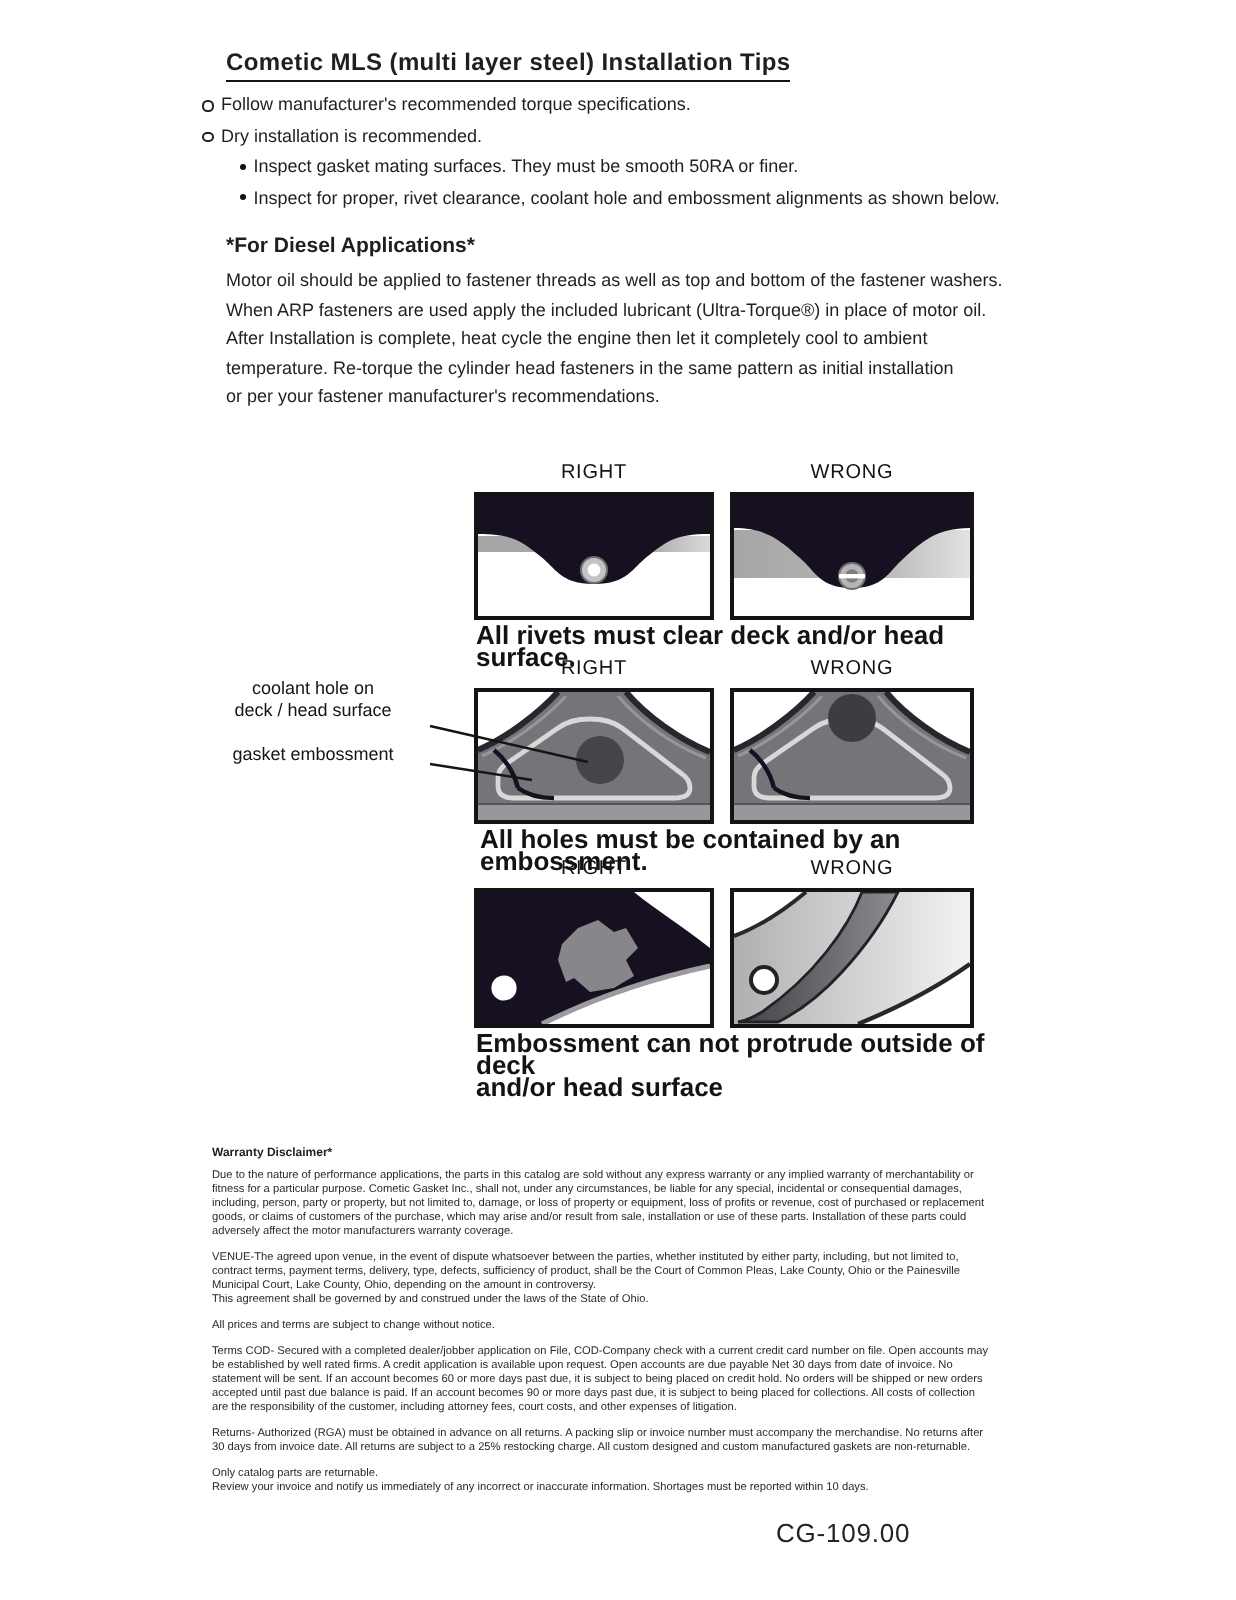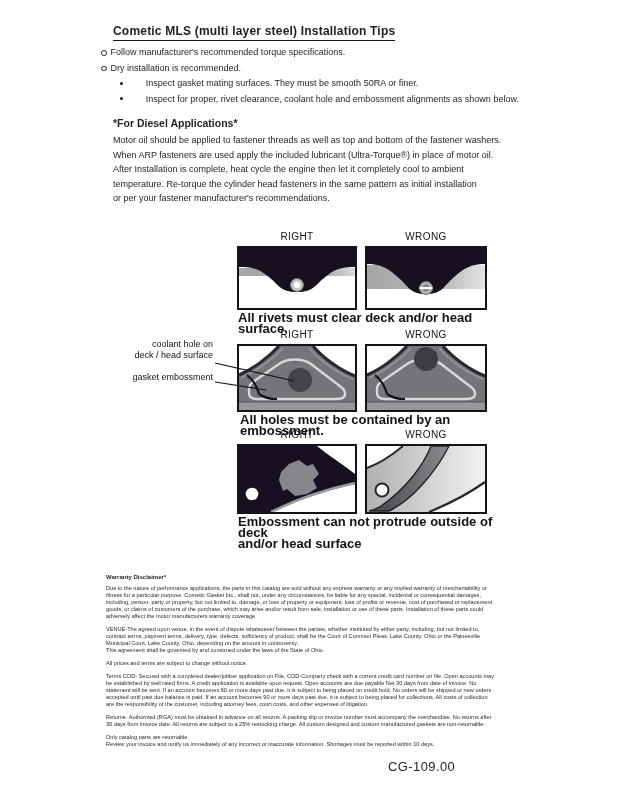--- a/index.html
+++ b/index.html
@@ -10,34 +10,34 @@
   }
   .abs{position:absolute;}
   
   .doc-title{
     left:113px;top:24px;font-size:12px;font-weight:bold;
     border-bottom:1.6px solid #151515;padding-bottom:2px;letter-spacing:.2px;
   }
   
   .bullets{left:101px;top:45px;width:470px;font-size:9px;line-height:15.5px;}
   .b-row{display:flex;align-items:flex-start;}
-  .b-row.sub{margin-left:19px;gap:19px;}
+  .b-row.sub{margin-left:19px;}
   .o-mark{width:3.5px;height:3.5px;border:1px solid #222;border-radius:50%;
     margin:5px 4px 0 0;flex:0 0 auto;}
   .d-mark{width:3.2px;height:3.2px;background:#111;border-radius:50%;
     margin:5.5px 3.5px 0 0;flex:0 0 auto;}
   
   .diesel-h{left:113px;top:117px;font-size:10.5px;font-weight:bold;}
   .para{left:113px;width:480px;font-size:9px;line-height:14.5px;white-space:pre-line;}
   .p1{top:133px;} .p2{top:162px;} .pnote{top:204px;}
   
   .dg-label{font-size:10px;letter-spacing:.4px;color:#131313;text-align:center;}
   .dg-cap{font-size:13px;font-weight:bold;color:#131313;white-space:pre-line;line-height:11px;}
   .panel{display:block;}
-  .ann{font-size:9px;line-height:10.5px;text-align:right;white-space:pre-line;color:#151515;}
+  .ann{font-size:9px;line-height:10.5px;text-align:center;white-space:pre-line;color:#151515;}
   
   .warranty{left:106px;top:574px;width:432px;}
   .w-h{font-size:6px;font-weight:bold;margin:0 0 5px 0;}
   .w-p{font-size:5.6px;line-height:7px;margin:0 0 6px 0;white-space:pre-line;color:#2a2a2a;}
   
   .code{left:388px;top:759px;font-size:13px;letter-spacing:.4px;color:#242424;}
 </style>
 </head>
 <body>
 

